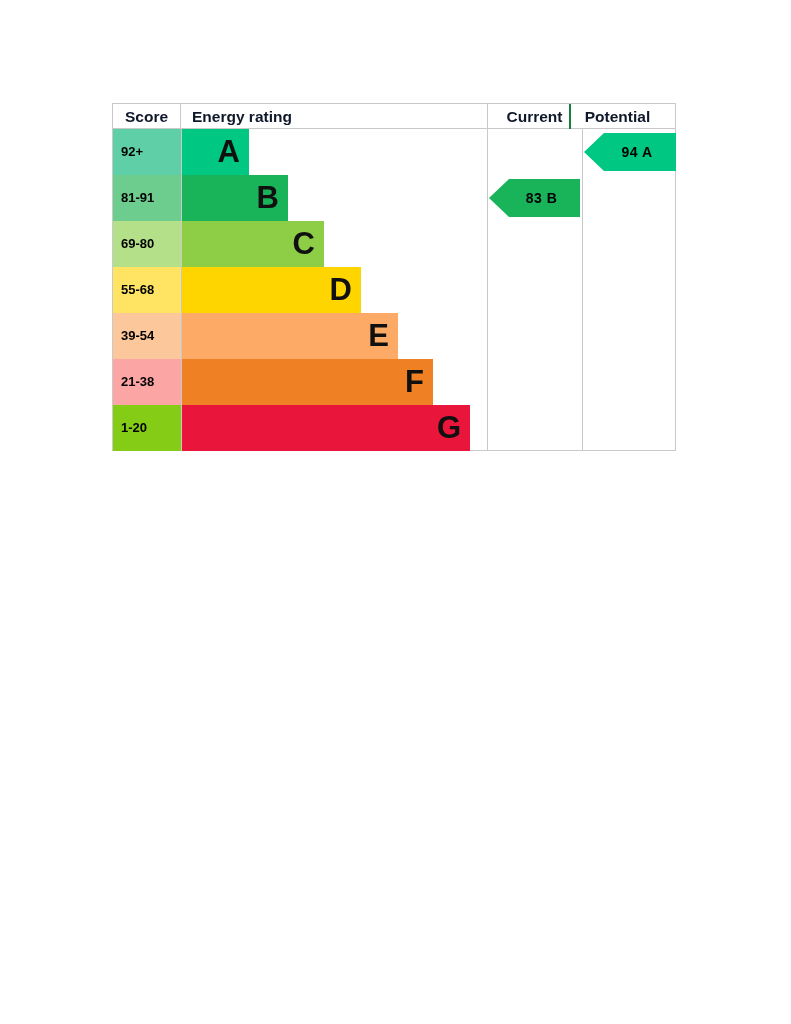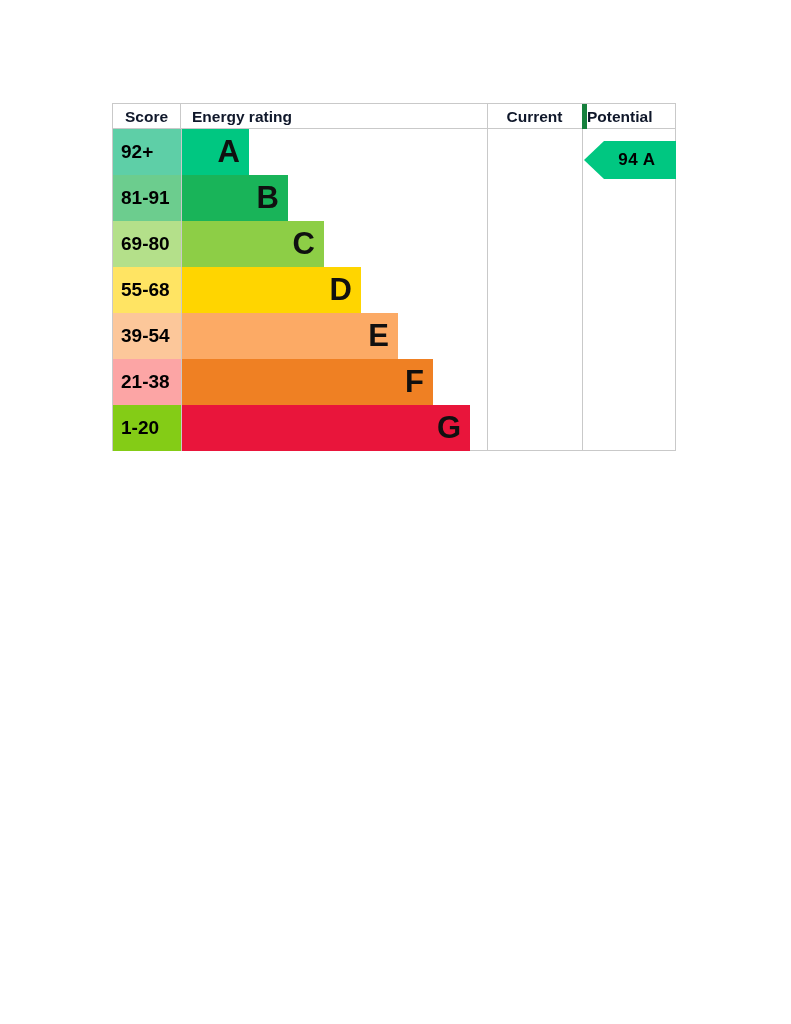--- a/index.html
+++ b/index.html
@@ -61,24 +61,24 @@
     padding-left: 10px;
     text-align: left;
   }
   .hdr-current {
     left: 374px;
     width: 94px;
     text-align: center;
     border-left: 1px solid #c9c9c9;
   }
   .hdr-potential {
-    left: 469px;
+    left: 456px;
     width: 95px;
-    text-align: left;
-    border-left: 5px solid #15803d;
+    text-align: center;
+    border-left: 2px solid #15803d;
   }
 
   
   .bands {
     position: absolute;
     left: 0;
     top: 25px;
     width: 373px;
     height: 322px;
   }
@@ -89,21 +89,21 @@
   }
   .band-score {
     position: absolute;
     left: 0;
     top: 0;
     width: 68px;
     height: 46px;
     line-height: 46px;
     padding-left: 8px;
     box-sizing: border-box;
-    font-size: 19px;
+    font-size: 13px;
     font-weight: bold;
     color: #000000;
     text-align: left;
   }
   .band-bar {
     position: absolute;
     left: 68px;
     top: 0;
     height: 46px;
   }
@@ -129,29 +129,28 @@
   .sep-score { left: 68px; }
   .sep-current { left: 374px; }
   .sep-potential { left: 469px; }
 
   
   .rating-arrow {
     position: absolute;
     height: 38px;
     line-height: 38px;
     color: #000000;
-    font-size: 17px;
+    font-size: 14px;
     font-weight: bold;
     text-align: center;
     letter-spacing: 0.5px;
     clip-path: polygon(20px 0, 100% 0, 100% 100%, 20px 100%, 0 50%);
     -webkit-clip-path: polygon(20px 0, 100% 0, 100% 100%, 20px 100%, 0 50%);
     padding-left: 14px;
     box-sizing: border-box;
-    margin-top: 8px;
   }
   .arrow-current {
     left: 376px;
     top: 75px;
     width: 91px;
   }
   .arrow-potential {
     left: 471px;
     top: 29px;
     width: 92px;
@@ -219,15 +218,16 @@
         <span class="band-letter">G</span>
       </div>
     </div>
 
   </div>
 
   <div class="col-sep sep-score"></div>
   <div class="col-sep sep-current"></div>
   <div class="col-sep sep-potential"></div>
 
+  <div class="rating-arrow arrow-current" style="background: rgb(25, 180, 89);">83  B</div>
   <div class="rating-arrow arrow-potential" style="background: rgb(0, 199, 129);">94  A</div>
 
 </div>
 
 </body></html>

